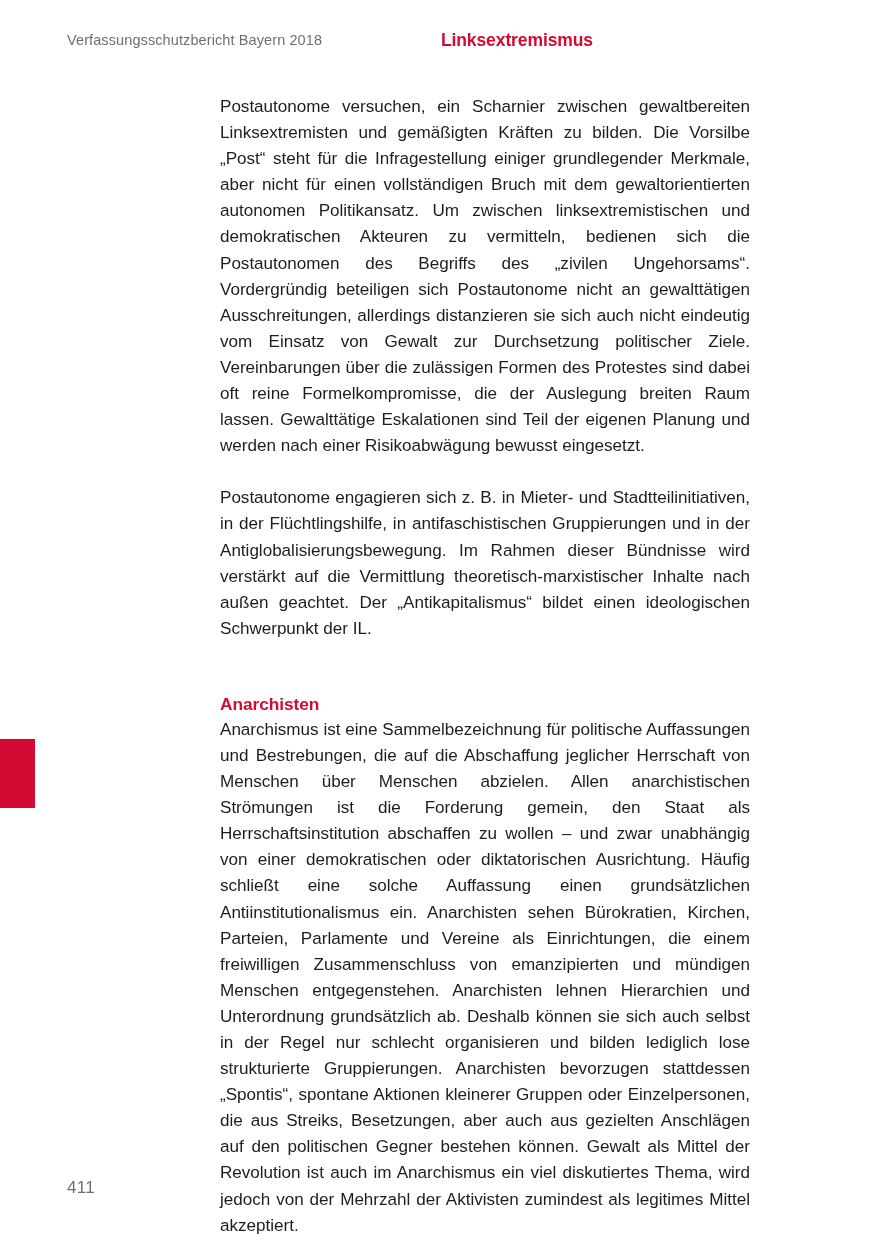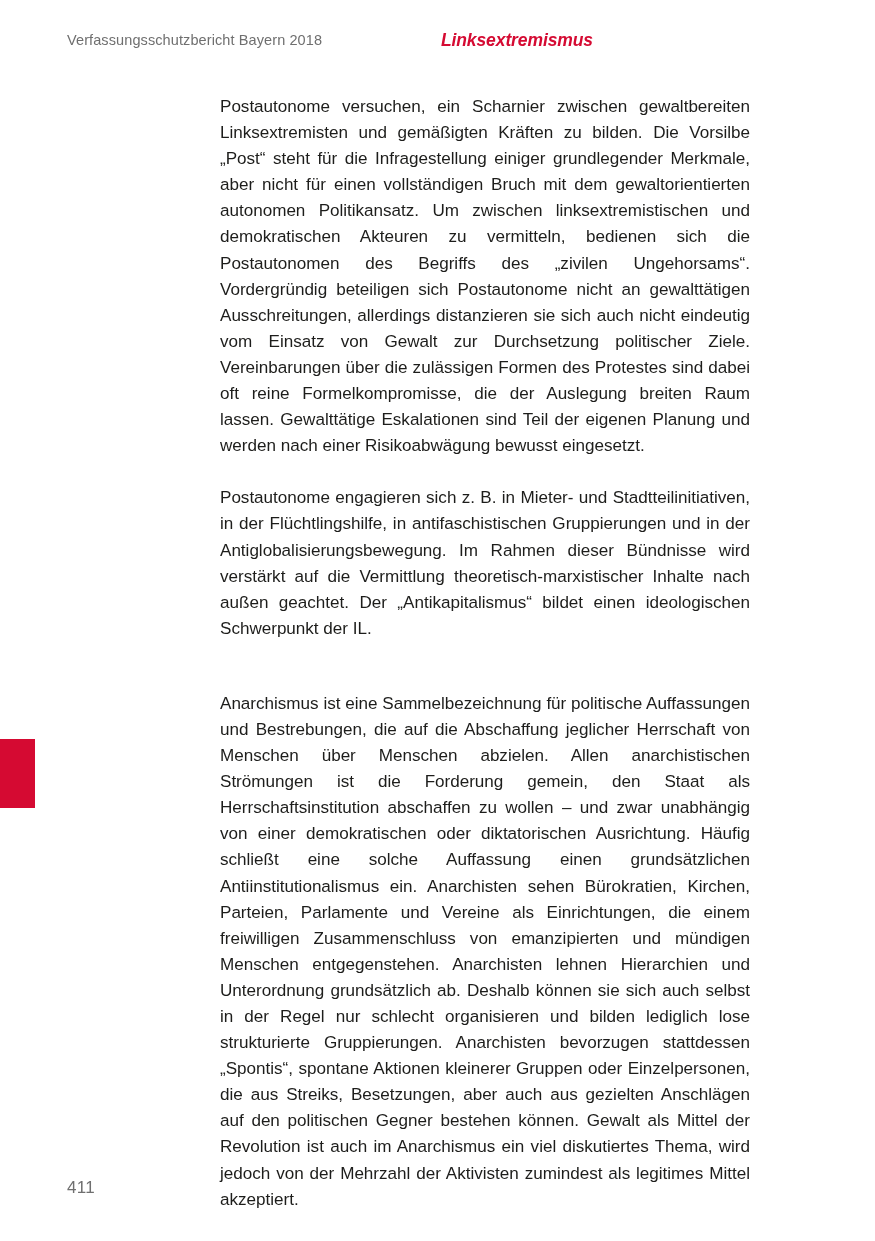--- a/index.html
+++ b/index.html
@@ -42,21 +42,20 @@
   }
   .header-right {
     position: absolute;
     right: 111px;
     top: -2px;
     font-size: 17.5px;
     font-weight: bold;
     letter-spacing: -0.1px;
     color: #d50a32;
     white-space: nowrap;
-    font-style: italic;
   }
 
   
   .margin-tab {
     position: absolute;
     left: 0;
     top: 739px;
     width: 35px;
     height: 69px;
     background: #d50a32;
@@ -122,19 +121,20 @@
   <div class="margin-tab"></div>
 
   <div class="text-column">
 
     <p class="body-par">Postautonome versuchen, ein Scharnier zwischen gewaltbereiten Linksextremisten und gemäßigten Kräften zu bilden. Die Vorsilbe „Post“ steht für die Infragestellung einiger grundlegender Merkmale, aber nicht für einen vollständigen Bruch mit dem gewaltorientierten autonomen Politikansatz. Um zwischen linksextremistischen und demokratischen Akteuren zu vermitteln, bedienen sich die Postautonomen des Begriffs des „zivilen Ungehorsams“. Vordergründig beteiligen sich Postautonome nicht an gewalttätigen Ausschreitungen, allerdings distanzieren sie sich auch nicht eindeutig vom Einsatz von Gewalt zur Durchsetzung politischer Ziele. Vereinbarungen über die zulässigen Formen des Protestes sind dabei oft reine Formelkompromisse, die der Auslegung breiten Raum lassen. Gewalttätige Eskalationen sind Teil der eigenen Planung und werden nach einer Risikoabwägung bewusst eingesetzt.</p>
 
     <p class="body-par">Postautonome engagieren sich z. B. in Mieter- und Stadtteilinitiativen, in der Flüchtlingshilfe, in antifaschistischen Gruppierungen und in der Antiglobalisierungsbewegung. Im Rahmen dieser Bündnisse wird verstärkt auf die Vermittlung theoretisch-marxistischer Inhalte nach außen geachtet. Der „Antikapitalismus“ bildet einen ideologischen Schwerpunkt der IL.</p>
 
     <div class="spacer-before-section"></div>
 
+    <h2 class="section-head">Anarchisten</h2>
 
     <p class="body-par">Anarchismus ist eine Sammelbezeichnung für politische Auffassungen und Bestrebungen, die auf die Abschaffung jeglicher Herrschaft von Menschen über Menschen abzielen. Allen anarchistischen Strömungen ist die Forderung gemein, den Staat als Herrschaftsinstitution abschaffen zu wollen – und zwar unabhängig von einer demokratischen oder diktatorischen Ausrichtung. Häufig schließt eine solche Auffassung einen grundsätzlichen Antiinstitutionalismus ein. Anarchisten sehen Bürokratien, Kirchen, Parteien, Parlamente und Vereine als Einrichtungen, die einem freiwilligen Zusammenschluss von emanzipierten und mündigen Menschen entgegenstehen. Anarchisten lehnen Hierarchien und Unterordnung grundsätzlich ab. Deshalb können sie sich auch selbst in der Regel nur schlecht organisieren und bilden lediglich lose strukturierte Gruppierungen. Anarchisten bevorzugen stattdessen „Spontis“, spontane Aktionen kleinerer Gruppen oder Einzelpersonen, die aus Streiks, Besetzungen, aber auch aus gezielten Anschlägen auf den politischen Gegner bestehen können. Gewalt als Mittel der Revolution ist auch im Anarchismus ein viel diskutiertes Thema, wird jedoch von der Mehrzahl der Aktivisten zumindest als legitimes Mittel akzeptiert.</p>
   </div>
 
   <div class="folio">411</div>
 
 </div>
 
 </body></html>

